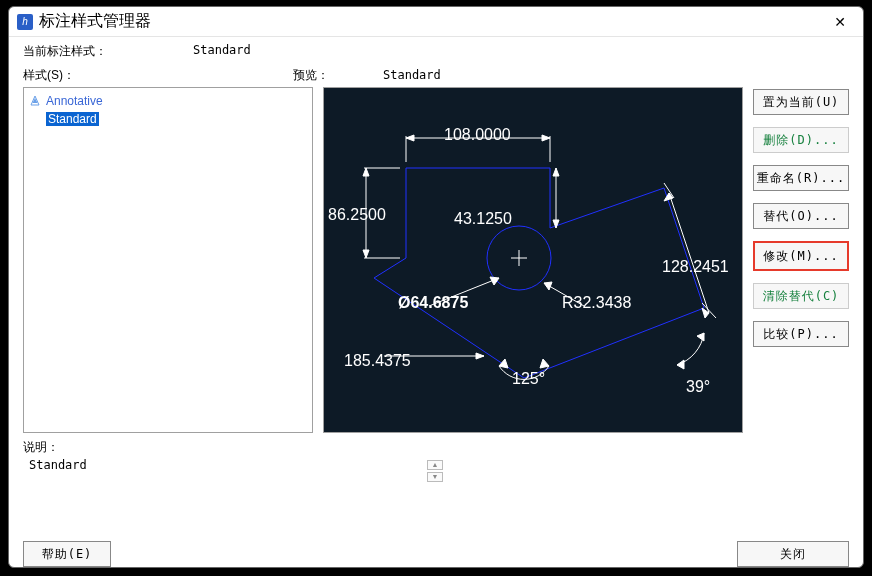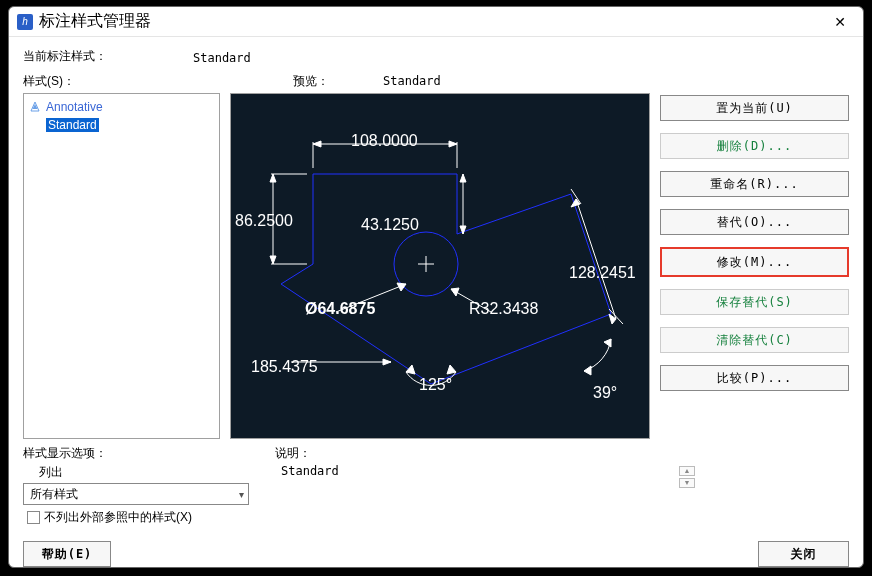--- a/index.html
+++ b/index.html
@@ -3,29 +3,29 @@
 <meta charset="utf-8">
 <style>
 * { box-sizing: border-box; margin: 0; padding: 0; font-family: "Microsoft YaHei", SimSun, sans-serif; font-size: 12px; }
 body { background: #000; width: 872px; height: 576px; overflow: hidden; }
 .window { position: absolute; left: 8px; top: 6px; width: 856px; height: 562px; background: #fff; border: 1px solid #666; border-radius: 6px; display: flex; flex-direction: column; }
 .titlebar { height: 30px; display: flex; align-items: center; padding: 0 8px; border-bottom: 1px solid #e5e5e5; }
 .titlebar .app-icon { width: 16px; height: 16px; background: #2a5fc7; border-radius: 2px; display: flex; align-items: center; justify-content: center; color: #fff; font-size: 10px; font-style: italic; margin-right: 6px; }
 .titlebar .title { flex: 1; font-size: 16px; }
 .titlebar .close { width: 30px; text-align: center; font-size: 14px; cursor: pointer; }
 .body { flex: 1; padding: 6px 14px 10px 14px; display: flex; flex-direction: column; }
-.row1 { display: flex; align-items: flex-end; height: 22px; margin-bottom: 6px; }
+.row1 { display: flex; align-items: flex-start; height: 22px; }
 .row1 .lbl { width: 170px; }
 .row1 .val { font-family: Consolas, monospace; }
 .row2 { display: flex; align-items: center; height: 20px; margin-bottom: 2px; }
 .row2 .lbl-styles { width: 270px; }
 .row2 .lbl-preview { width: 90px; }
 .row2 .val-preview { font-family: Consolas, monospace; }
 .mid { display: flex; gap: 10px; height: 346px; }
-.styles-panel { width: 197px; border: 1px solid #a0a0a0; background: #fff; padding: 4px 2px; }
+.styles-panel { width: 290px; border: 1px solid #a0a0a0; background: #fff; padding: 4px 2px; }
 .styles-panel .item { display: flex; align-items: center; height: 18px; padding-left: 2px; color: #3a67d6; font-family: Consolas, monospace; }
 .styles-panel .item .ann-icon { width: 14px; height: 14px; margin-right: 4px; }
 .styles-panel .item.selected span.lbl { background: #0a64d1; color: #fff; padding: 0 2px; }
 .styles-panel .item .spacer { width: 18px; }
 .preview-panel { width: 420px; height: 346px; background: #0d1a26; border: 1px solid #a0a0a0; position: relative; font-family: Consolas, monospace; }
 .btn-col { flex: 1; display: flex; flex-direction: column; gap: 12px; padding-top: 2px; }
 .btn { height: 26px; border: 1px solid #888; background: #f7f7f7; text-align: center; line-height: 24px; cursor: pointer; font-family: SimSun, monospace; letter-spacing: 1px; }
 .btn.disabled { color: #15803d; border-color: #ccc; }
 .btn.highlight { border: 2px solid #e63a2b; height: 30px; line-height: 26px; }
 .lower { display: flex; gap: 10px; margin-top: 6px; }
@@ -36,21 +36,21 @@
 .select .chev { font-size: 10px; color: #555; }
 .chk { display: flex; align-items: center; gap: 4px; padding-left: 4px; }
 .chk .box { width: 13px; height: 13px; border: 1px solid #888; background: #fff; }
 .desc-col { width: 420px; }
 .desc-col .lbl { margin-bottom: 2px; }
 .desc-box { display: flex; align-items: flex-start; }
 .desc-text { flex: 1; padding-left: 6px; font-family: Consolas, monospace; }
 .spin { width: 16px; display: flex; flex-direction: column; gap: 2px; margin-top: 2px; }
 .spin div { height: 10px; border: 1px solid #bbb; font-size: 7px; text-align: center; line-height: 8px; color: #888; background: #fafafa; }
 .footer { display: flex; justify-content: space-between; padding: 4px 14px 0 14px; }
-.footer .btn { width: 88px; font-weight: bold; }
+.footer .btn { width: 88px; }
 .footer .rgt { display: flex; gap: 10px; }
 .preview-panel svg { position: absolute; top: 0; left: 0; }
 .preview-panel .dim-text { position: absolute; color: #fff; font-size: 16px; white-space: nowrap; }
 </style>
 </head>
 <body>
 
 <div class="window">
   <div class="titlebar">
     <div class="app-icon">h</div>
@@ -131,49 +131,36 @@
         <div class="dim-text" style="left:20px;top:264px;">185.4375</div>
         <div class="dim-text" style="left:188px;top:282px;">125°</div>
         <div class="dim-text" style="left:362px;top:290px;">39°</div>
       </div>
       <div class="btn-col">
         <div class="btn">置为当前(U)</div>
         <div class="btn disabled">删除(D)...</div>
         <div class="btn">重命名(R)...</div>
         <div class="btn">替代(O)...</div>
         <div class="btn highlight">修改(M)...</div>
-        <div class="btn disabled">保存替代(S)</div>
         <div class="btn disabled">清除替代(C)</div>
         <div class="btn">比较(P)...</div>
       </div>
     </div>
     <div class="lower">
-      <div class="opts">
-        <div class="lbl">样式显示选项：</div>
-        <div class="sub">列出</div>
-        <div class="select">
-          <span>所有样式</span>
-          <span class="chev">▾</span>
-        </div>
-        <div class="chk">
-          <div class="box"></div>
-          <span>不列出外部参照中的样式(X)</span>
-        </div>
-      </div>
       <div class="desc-col">
         <div class="lbl">说明：</div>
         <div class="desc-box">
           <div class="desc-text">Standard</div>
           <div class="spin">
             <div>▲</div>
             <div>▼</div>
           </div>
         </div>
       </div>
     </div>
   </div>
   <div class="footer">
     <div class="btn">帮助(E)</div>
     <div class="rgt">
-      <div class="btn" style="width:91px;">关闭</div>
+      <div class="btn" style="width:112px;">关闭</div>
     </div>
   </div>
 </div>
 
 </body></html>

